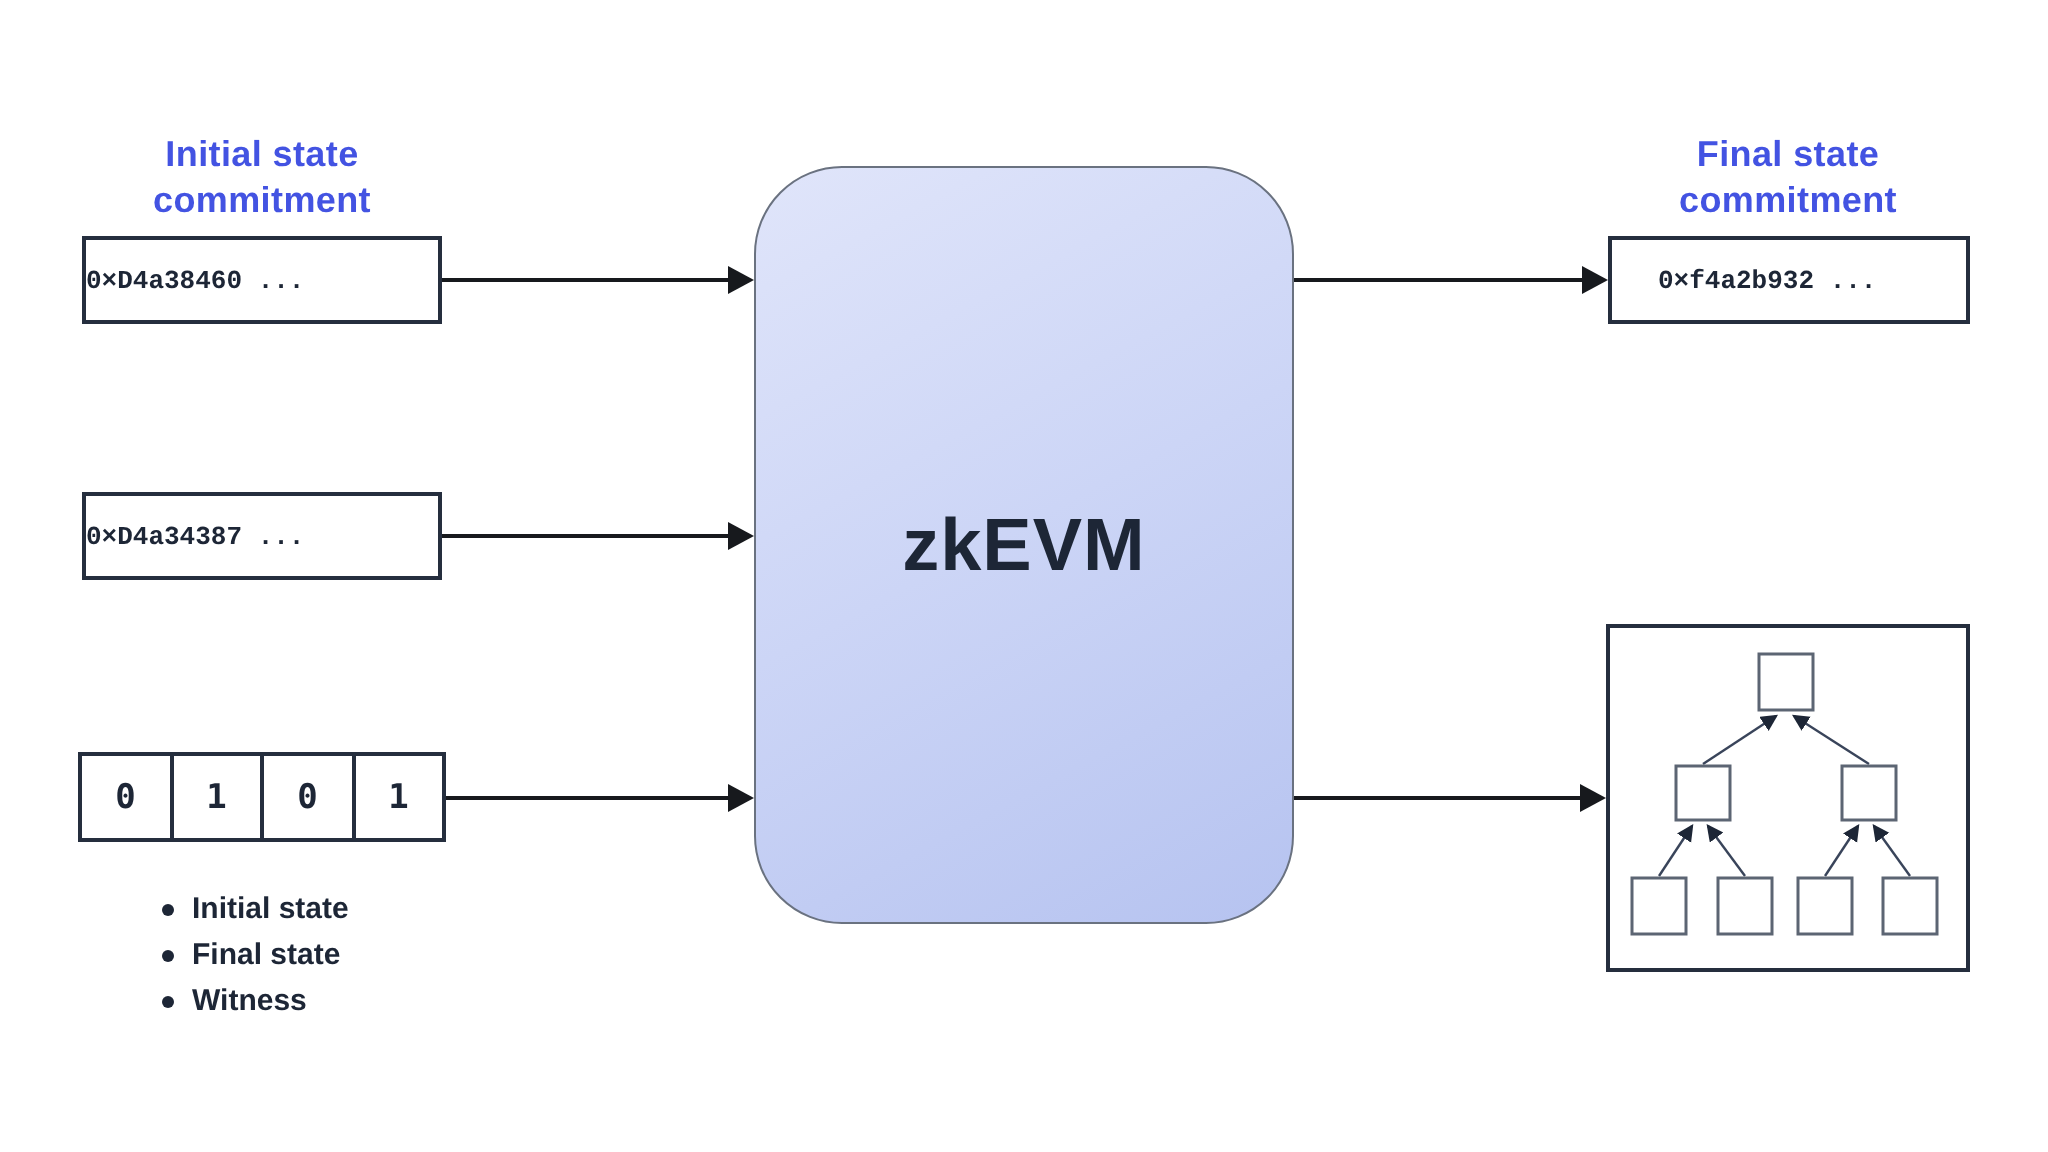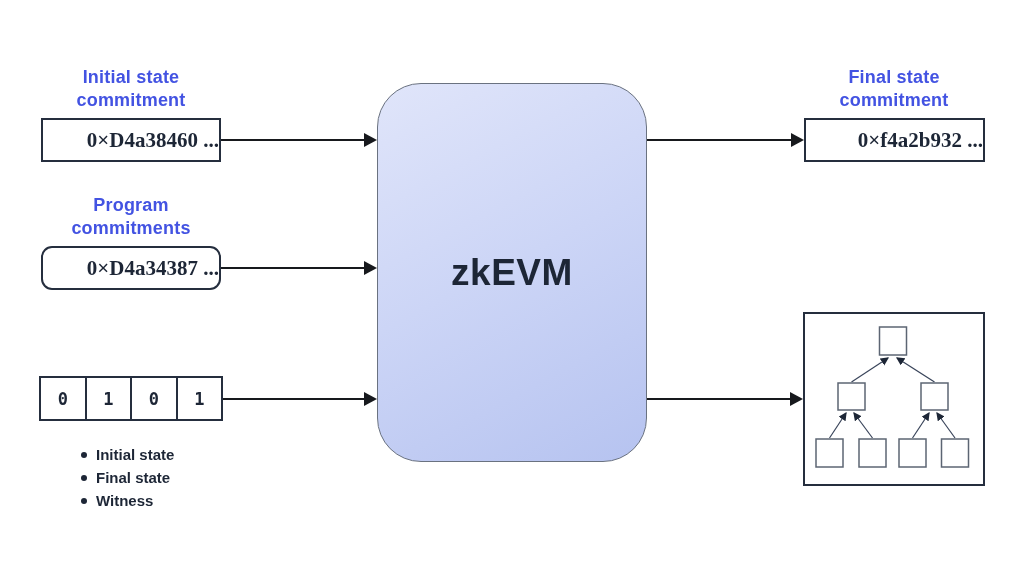--- a/index.html
+++ b/index.html
@@ -27,23 +27,23 @@
   }
   .hd-dark { color: var(--ink, #1d2636); }
 
   
   .value-box {
     position: absolute;
     border: 2px solid var(--box-border, #252e3e);
     background: #ffffff;
     display: flex;
     align-items: center;
-    justify-content: flex-end;
-    font-family: Liberation Serif, serif;
-    font-size: 21px;
+    justify-content: flex-start;
+    font-family: Liberation Mono, monospace;
+    font-size: 13px;
     font-weight: bold;
     color: var(--ink, #1d2636);
     white-space: nowrap;
   }
 
   
   .witness-box {
     position: absolute;
     left: 39px; top: 376px;
     width: 184px; height: 45px;
@@ -141,25 +141,21 @@
 <div class="canvas">
 
   <div class="hd" style="left:16px; top:66px;">
     <div>Initial state</div>
     <div>commitment</div>
   </div>
   <div class="value-box" style="left:41px; top:118px; width:180px; height:44px;">
     <span>0×D4a38460 ...</span>
   </div>
 
-  <div class="hd" style="left:16px; top:194px;">
-    <div>Program</div>
-    <div>commitments</div>
-  </div>
-  <div class="value-box" style="left:41px; top:246px; width:180px; height:44px;border-radius:11px;">
+  <div class="value-box" style="left:41px; top:246px; width:180px; height:44px;">
     <span>0×D4a34387 ...</span>
   </div>
 
   <div class="witness-box">
     <div class="witness-cell">0</div>
     <div class="witness-cell">1</div>
     <div class="witness-cell">0</div>
     <div class="witness-cell">1</div>
   </div>
   <div class="bullets">
@@ -178,21 +174,21 @@
   </div>
 
   <div class="zkevm">
     <span class="zkevm-label">zkEVM</span>
   </div>
 
   <div class="hd" style="left:779px; top:66px;">
     <div>Final state</div>
     <div>commitment</div>
   </div>
-  <div class="value-box" style="left:804px; top:118px; width:181px; height:44px;">
+  <div class="value-box" style="left:804px; top:118px; width:181px; height:44px;padding-left:23px;">
     <span>0×f4a2b932 ...</span>
   </div>
 
   <div class="proof-box">
     <svg width="178" height="170" viewBox="0 0 178 170">
       <defs>
         <marker id="mk" markerWidth="8" markerHeight="8" refX="6" refY="3.5" orient="auto">
           <path d="M0,0 L7,3.5 L0,7 Z" fill="#1d2636"></path>
         </marker>
       </defs>

